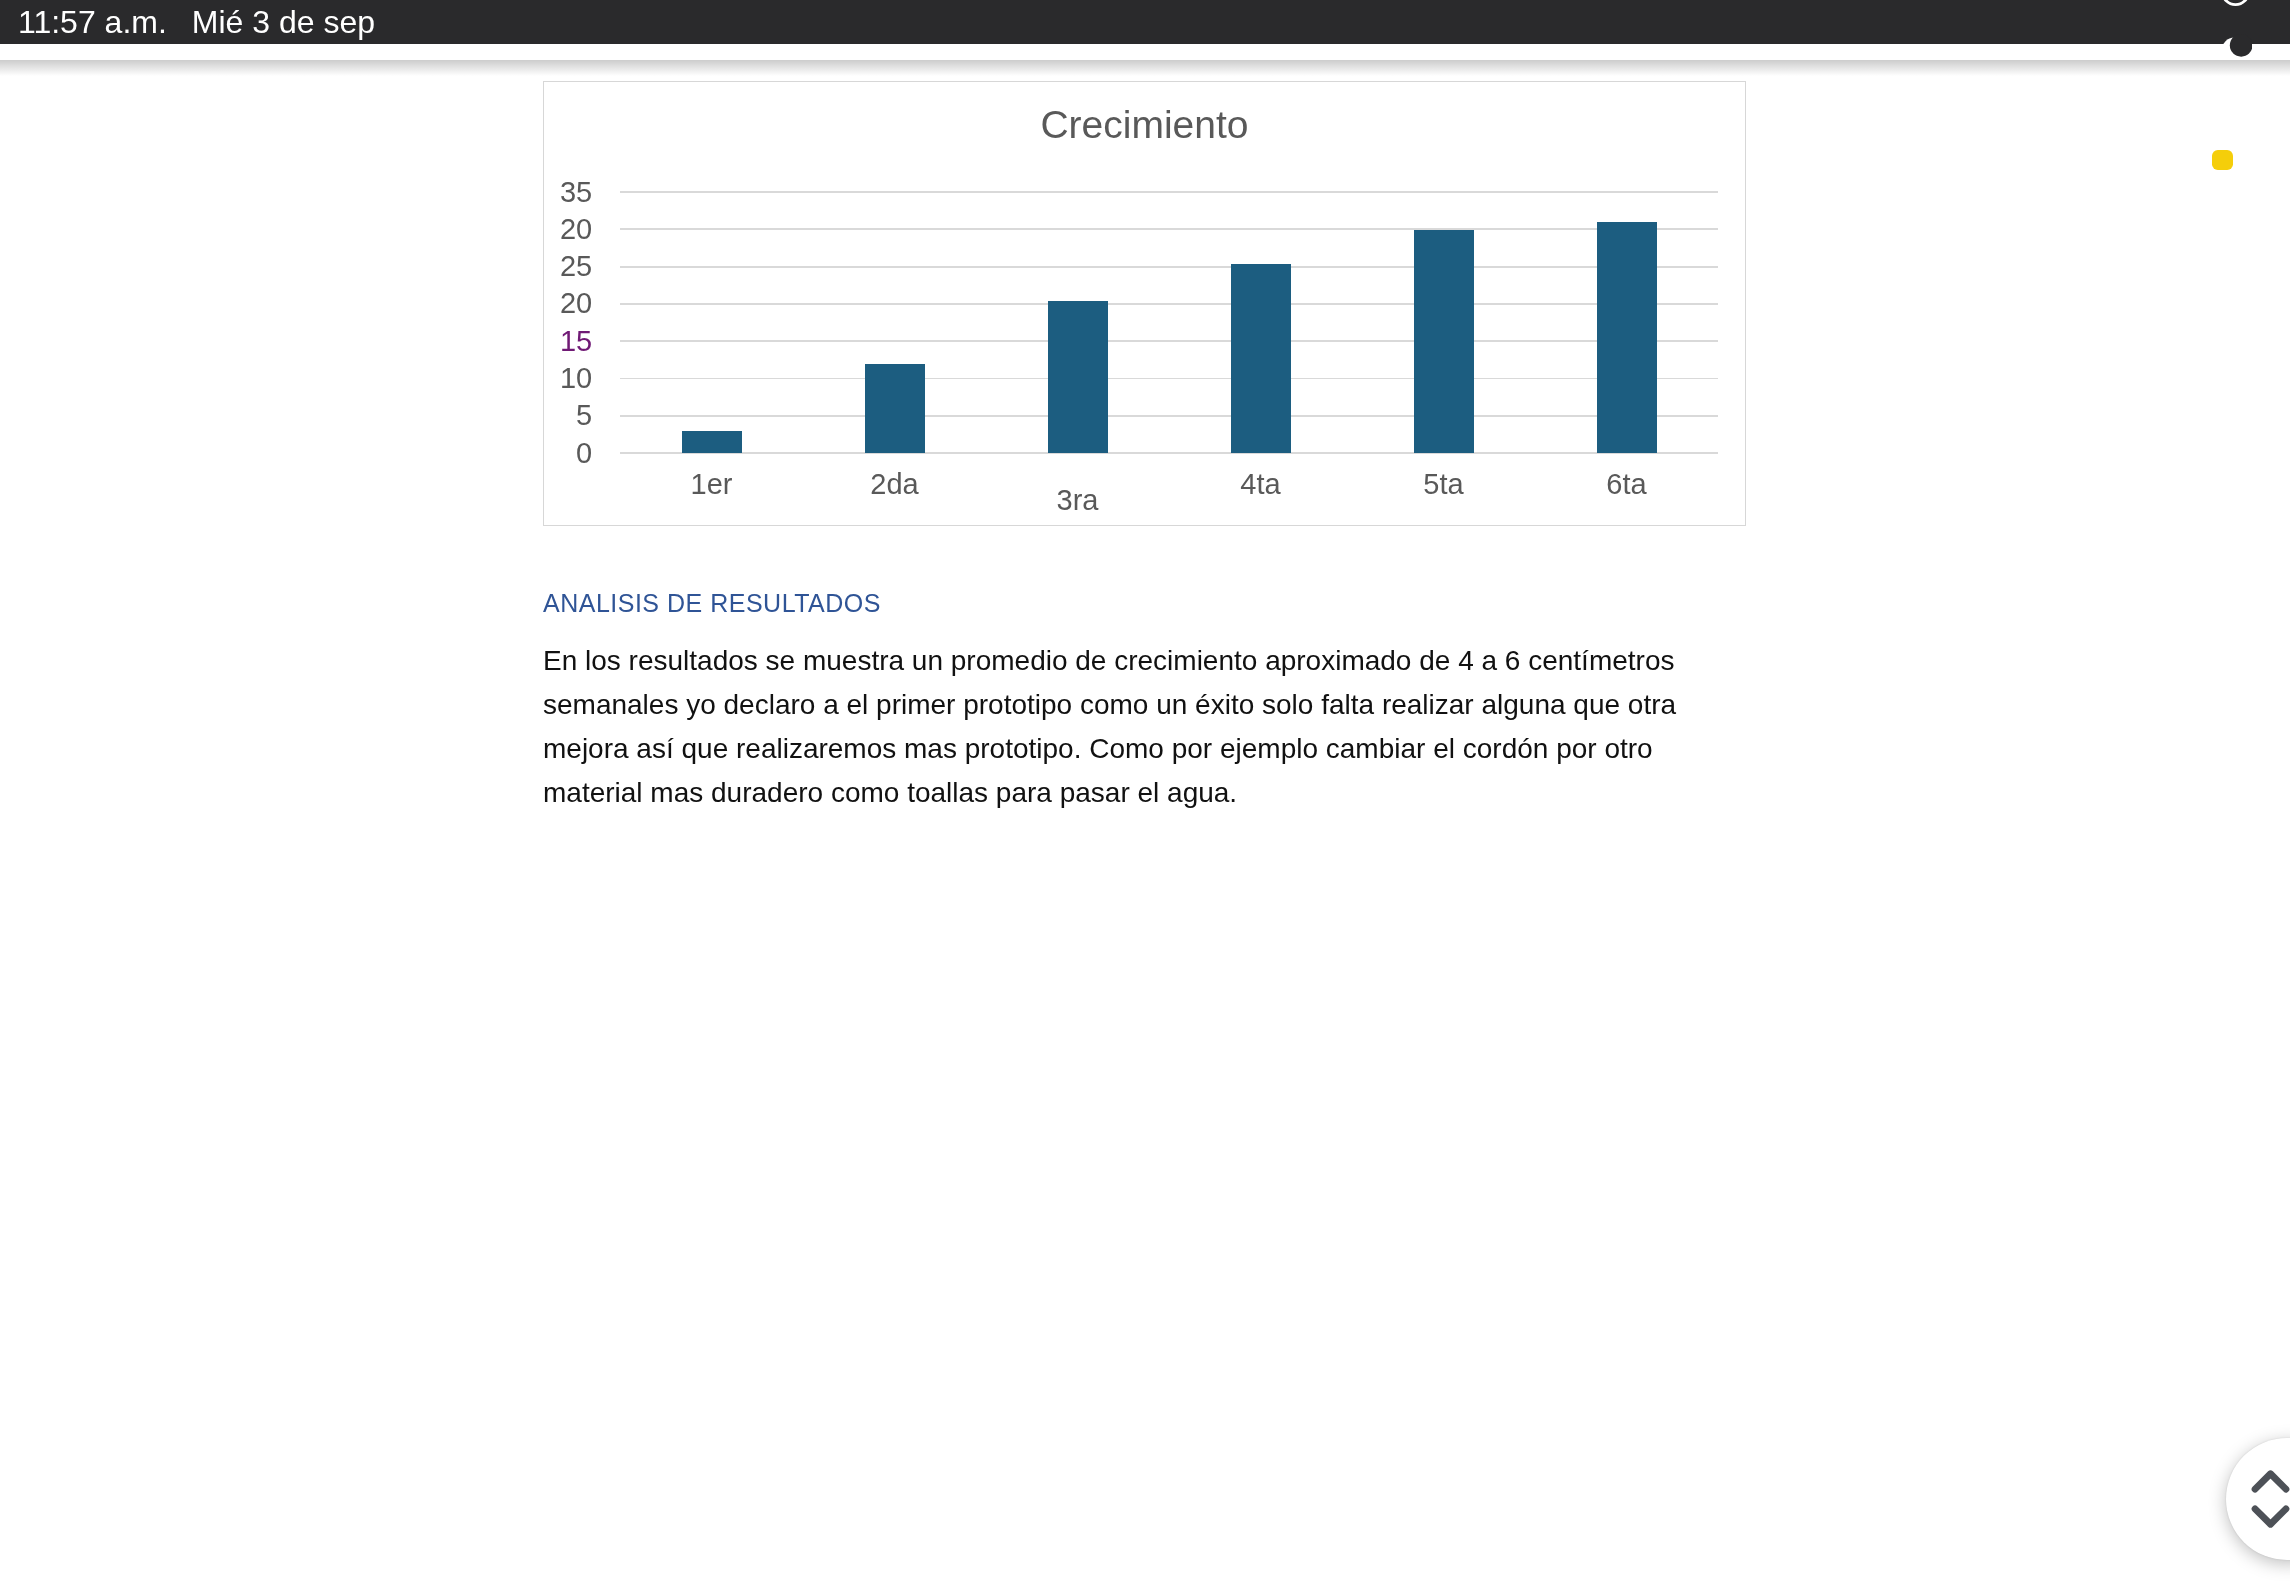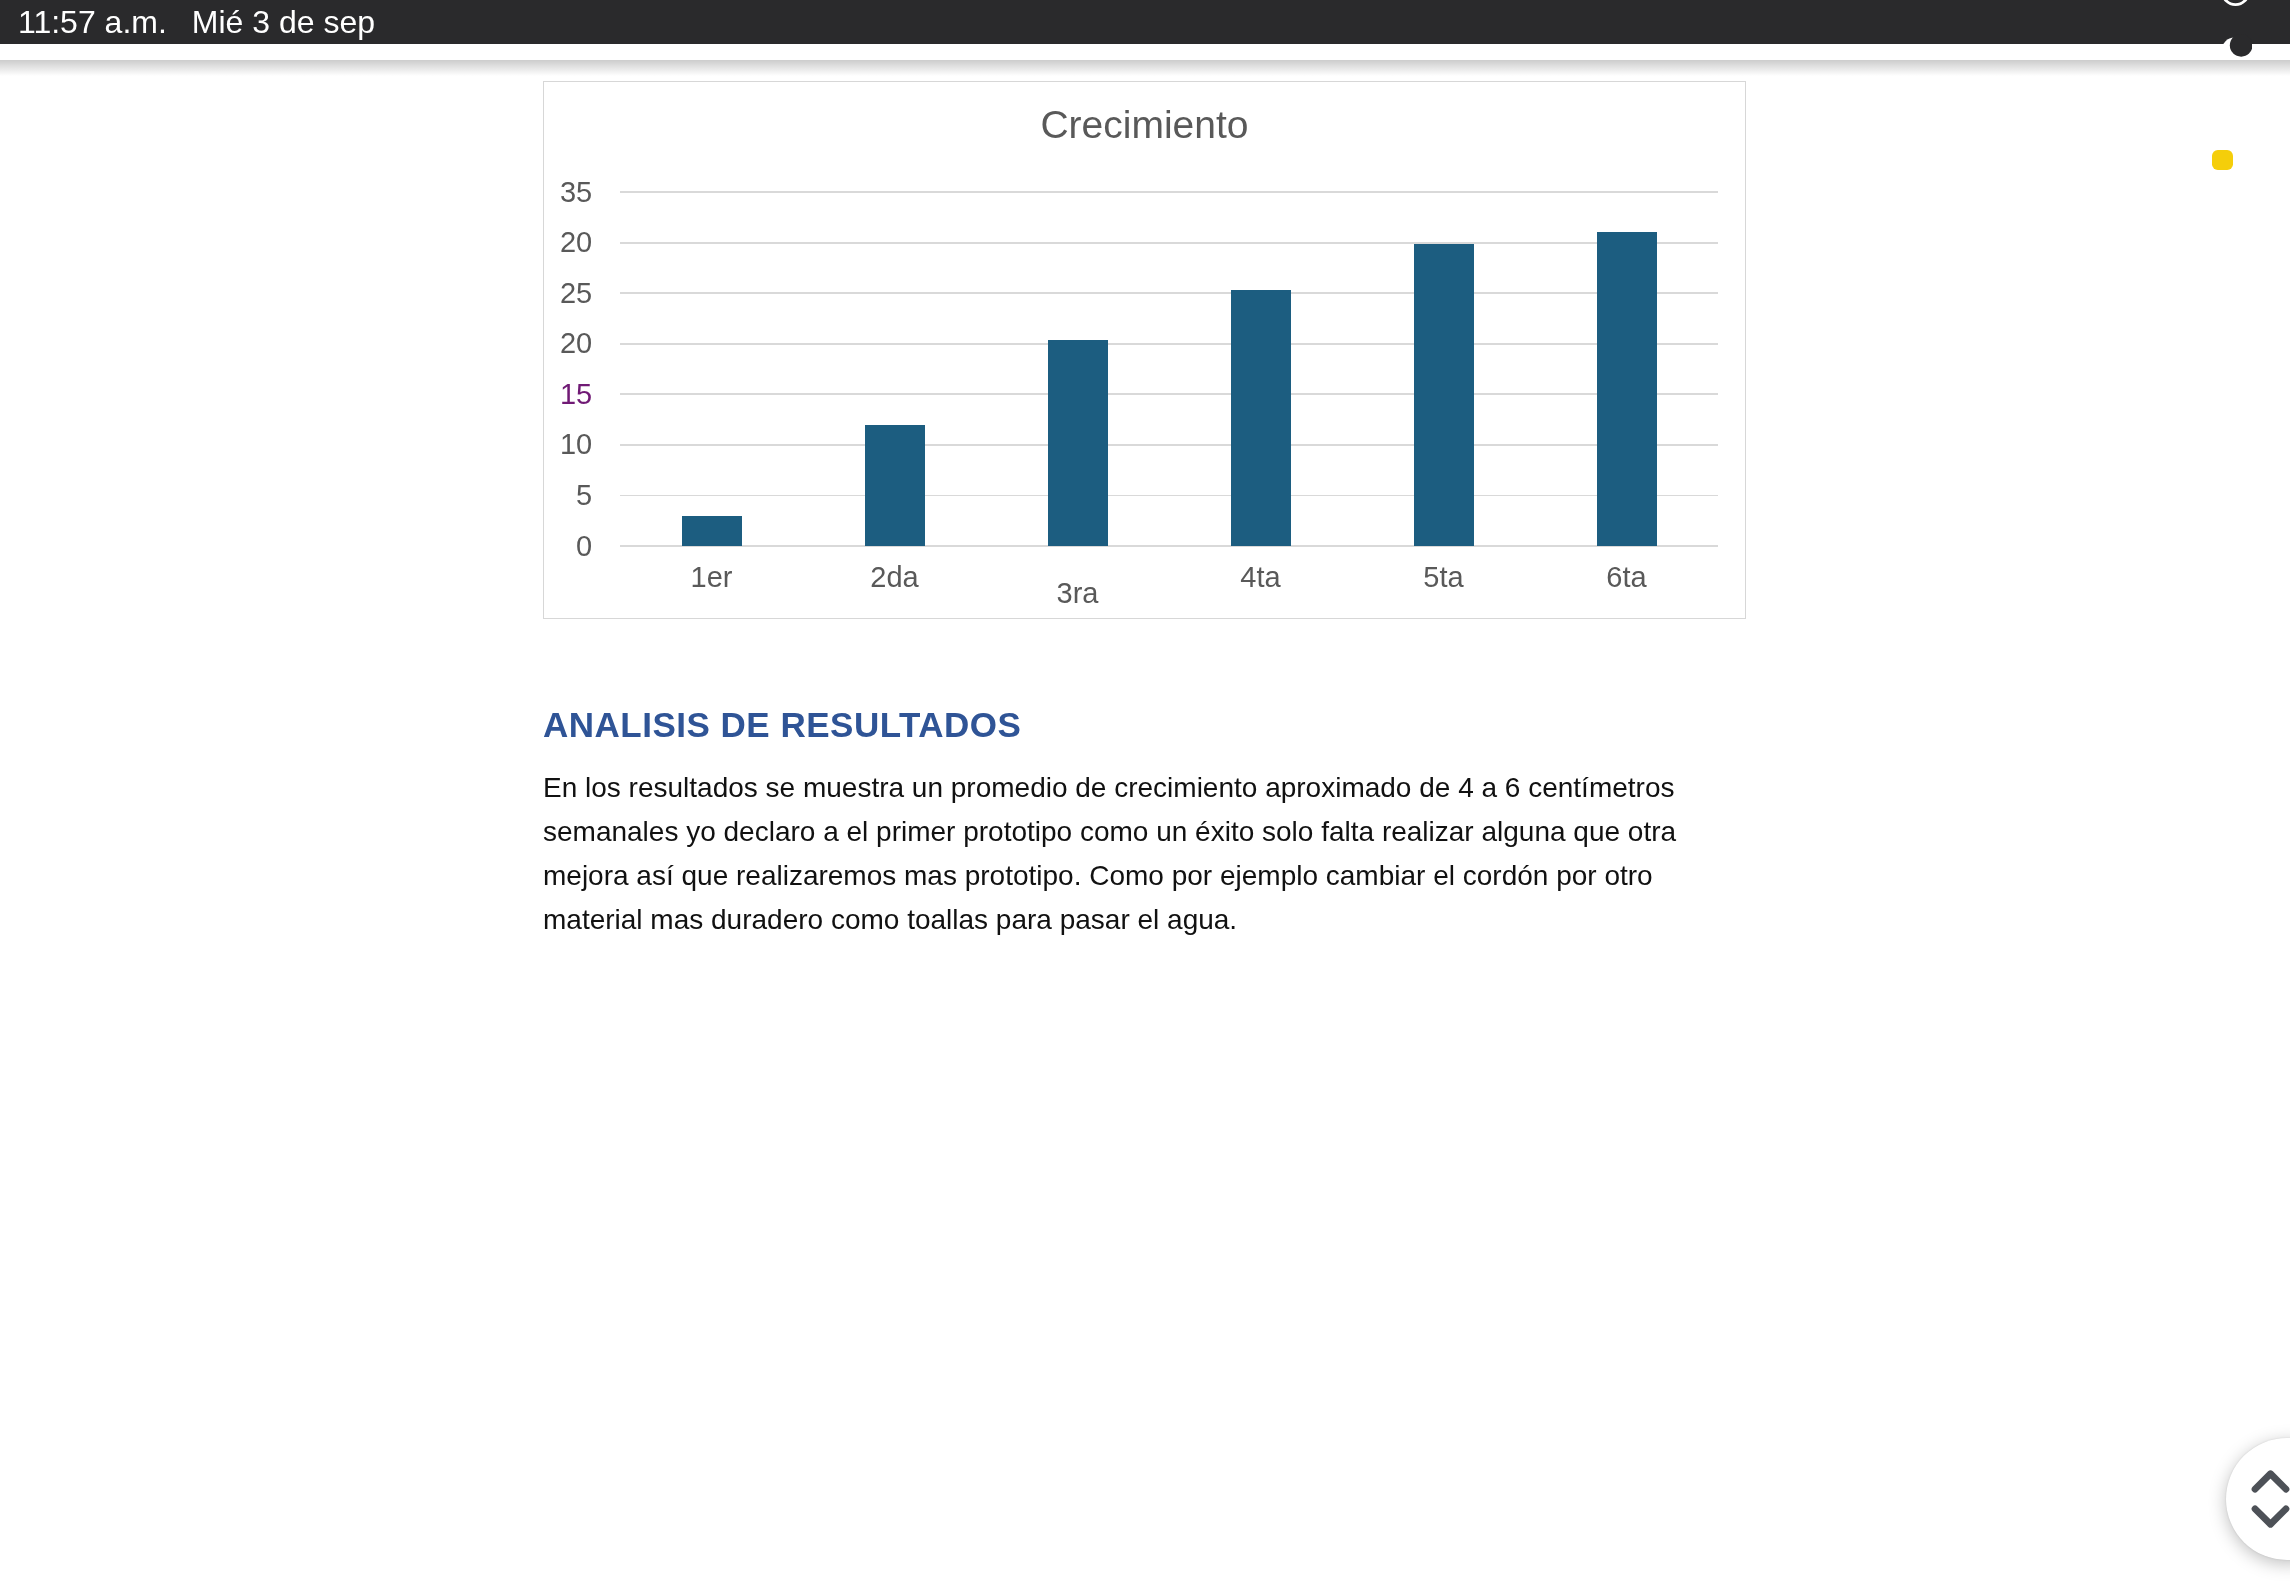--- a/index.html
+++ b/index.html
@@ -30,21 +30,21 @@
     border: 2.9px solid rgba(255,255,255,0.55); border-radius: 9.7px; margin-left: 1.9px; }
   .battery-fill { position: absolute; left: 2.9px; top: 2.9px; bottom: 2.9px; width: 21.3px; border-radius: 5.8px; }
   .battery-nub { position: absolute; right: -8.7px; top: 8.7px; width: 4.9px; height: 12.6px;
     background: rgba(255,255,255,0.55); border-radius: 0 3.9px 3.9px 0; }
 
   
   .doc-column { position: absolute; left: 543px; top: 81px; width: 1203px; }
 
   
   .chart-card {
-    position: relative; width: 1203px; height: 538px;
+    position: relative; width: 1203px; height: 445px;
     background: #ffffff; border: 1.9px solid #d7d7d7;
   }
   .chart-title {
     position: absolute; top: 21.3px; left: 0; width: 100%;
     text-align: center; font-size: 39px; color: #595959;
   }
   .y-axis-labels {
     position: absolute; left: 0; top: 110px; bottom: 72px; width: 56px;
   }
   .y-axis-labels span {
@@ -62,21 +62,21 @@
   .bar-slot { flex: 1 1 0; display: flex; justify-content: center; align-items: flex-end; height: 100%; }
   .bar { width: 60px; }
   .x-axis-labels {
     position: absolute; left: 76px; right: 27px; bottom: 13.6px; height: 43px;
     display: flex;
   }
   .x-axis-labels div { flex: 1 1 0; text-align: center; font-size: 29px; color: #595959; }
 
   
   .doc-heading {
-    margin-top: 86px; font-size: 35px; font-weight: 700; letter-spacing: 0.5px;
+    margin-top: 63px; font-size: 25px; font-weight: 400; letter-spacing: 0.5px;
   }
   .doc-paragraph {
     margin-top: 21px; width: 1208px; font-size: 28px; line-height: 44px; color: #111111;
   }
 
   
   .scroll-bubble {
     position: absolute; left: 2226px; top: 1438px; width: 122px; height: 122px;
     background: #ffffff; border-radius: 50%;
     box-shadow: 0 3.9px 17.5px rgba(0,0,0,0.25), 0 0 1.9px rgba(0,0,0,0.12);

